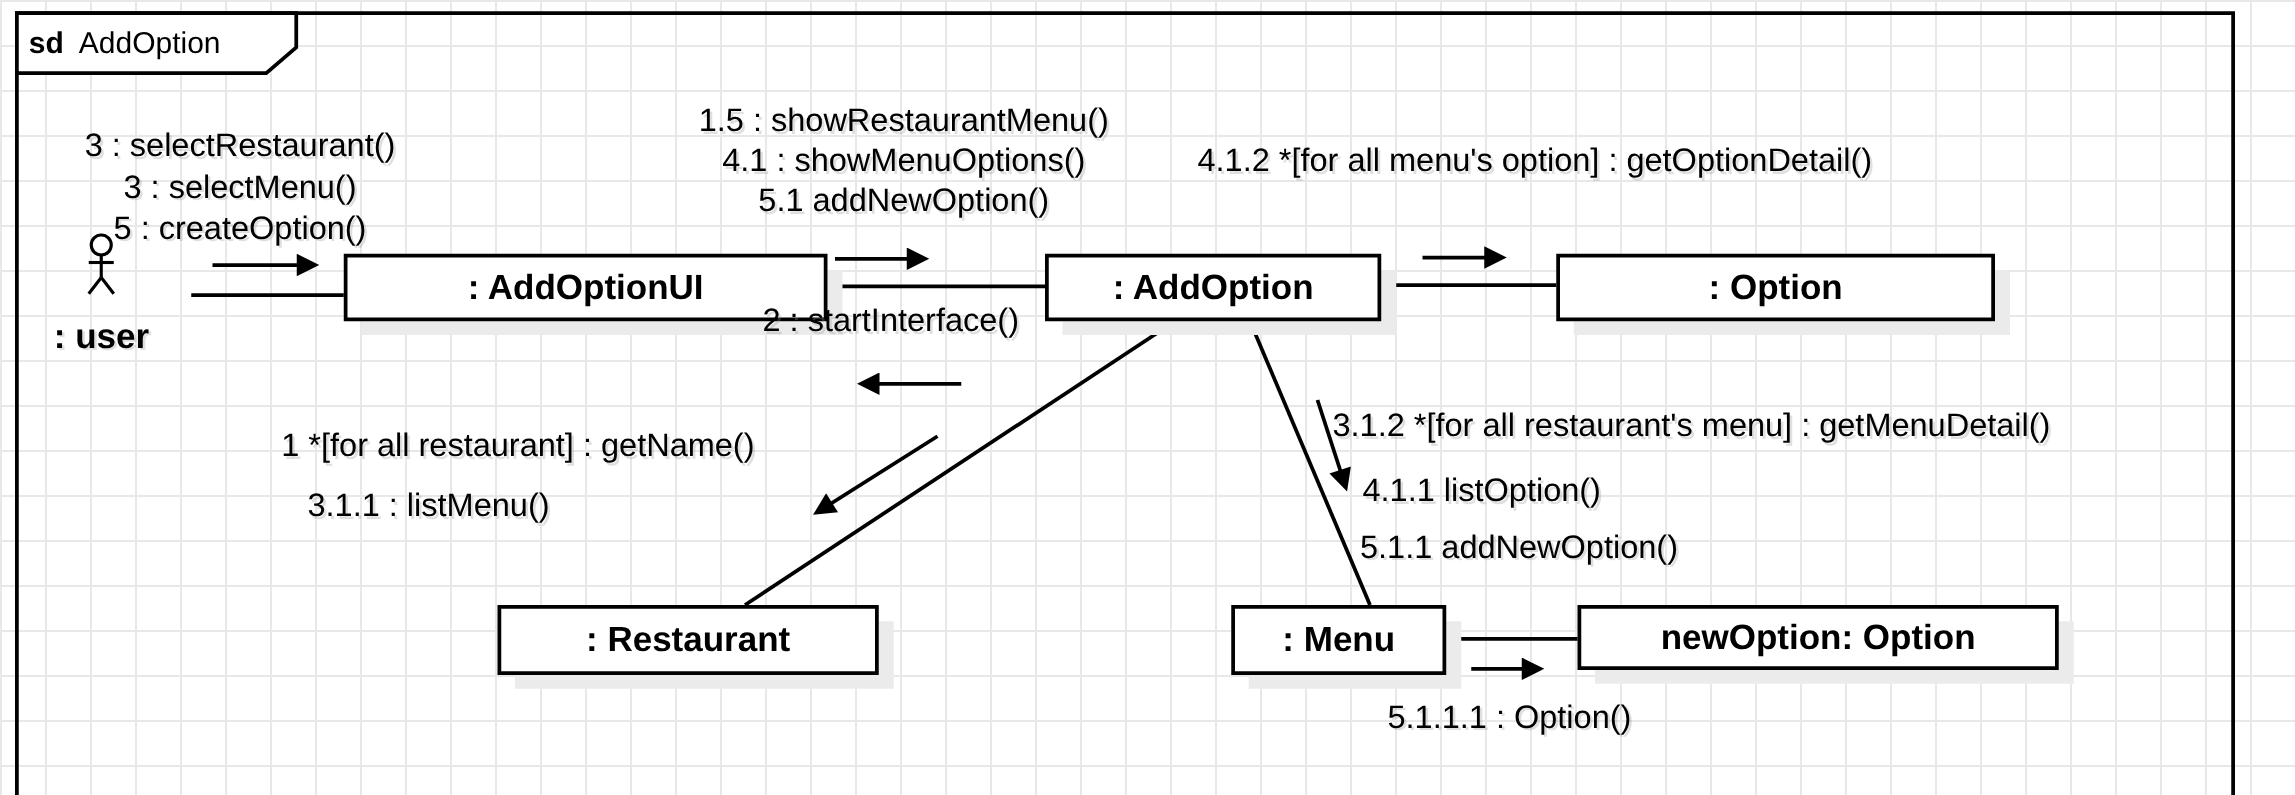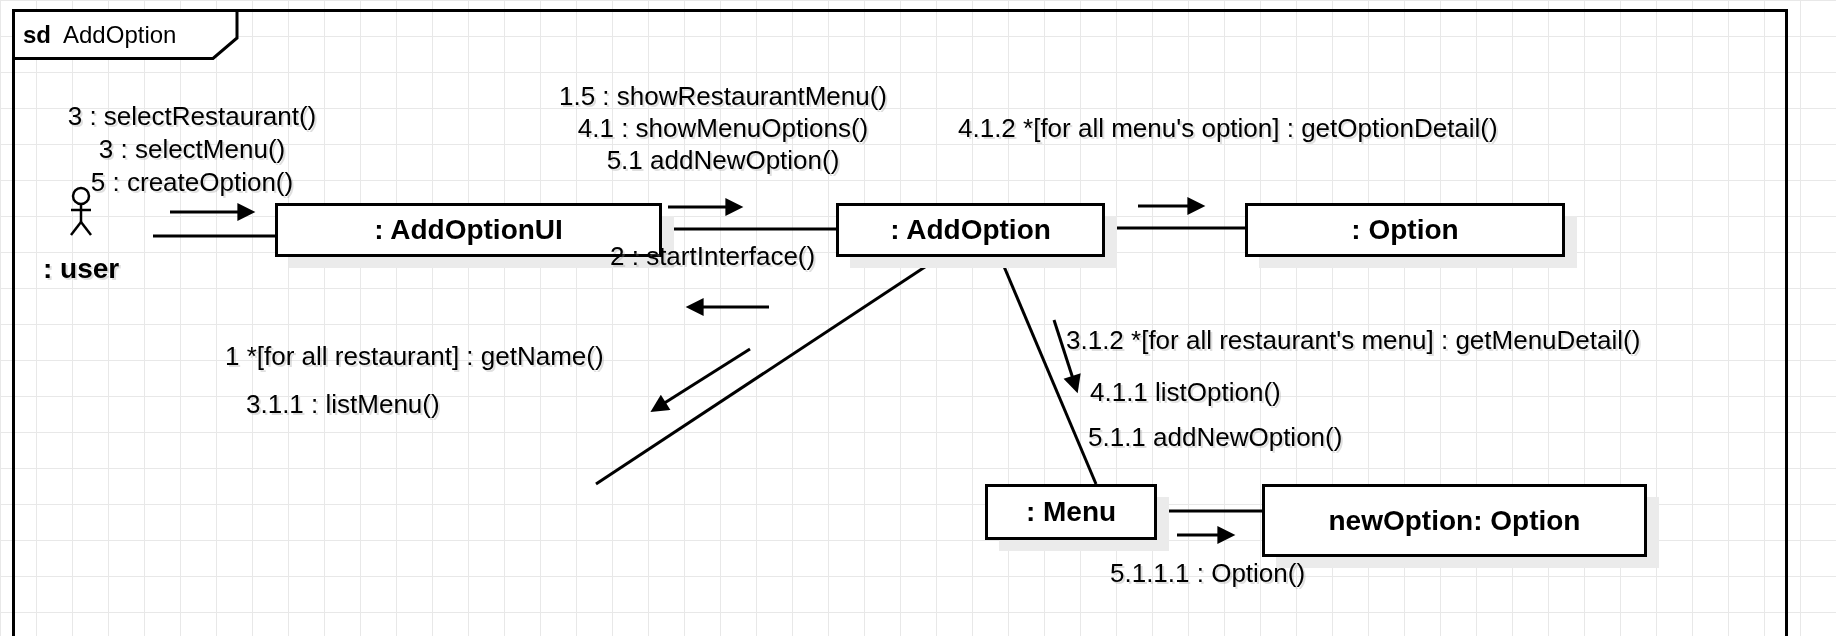--- a/index.html
+++ b/index.html
@@ -98,27 +98,30 @@
   </div>
 
   <div class="actor-label" style="left:43px;top:253px;">: user</div>
 
   <div class="obj" style="left:275px;top:203px;width:387px;height:54px;">
     <span>: AddOptionUI</span>
   </div>
   <div class="obj" style="left:836px;top:203px;width:269px;height:54px;">
     <span>: AddOption</span>
   </div>
-  <div class="obj" style="left:1245px;top:203px;width:320px;height:54px;">
+  <div class="obj" style="left:1245px;top:203px;width:351px;height:54px;">
     <span>: Option</span>
+  </div>
+  <div class="obj" style="left:398px;top:484px;width:305px;height:56px;">
+    <span>: Restaurant</span>
   </div>
   <div class="obj" style="left:985px;top:484px;width:172px;height:56px;">
     <span>: Menu</span>
   </div>
-  <div class="obj" style="left:1262px;top:484px;width:385px;height:73px;">
+  <div class="obj" style="left:1262px;top:484px;width:385px;height:52px;">
     <span>newOption: Option</span>
   </div>
 
   <div class="msg center" style="left:192px;top:76px;line-height:33px;margin-top:24px;">
     <div>3 : selectRestaurant()</div>
     <div>3 : selectMenu()</div>
     <div>5 : createOption()</div>
   </div>
 
   <div class="msg center" style="left:723px;top:80px;">

